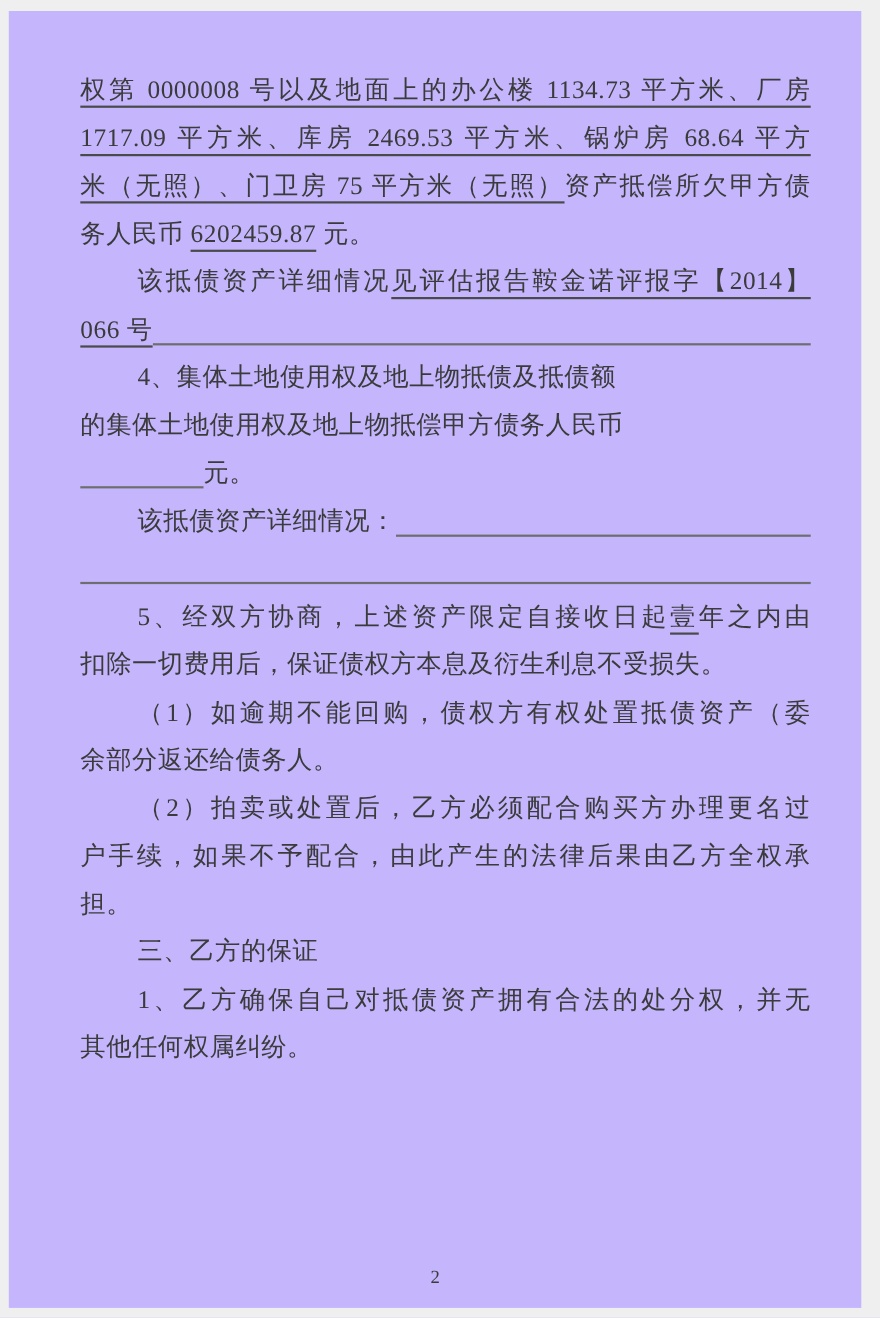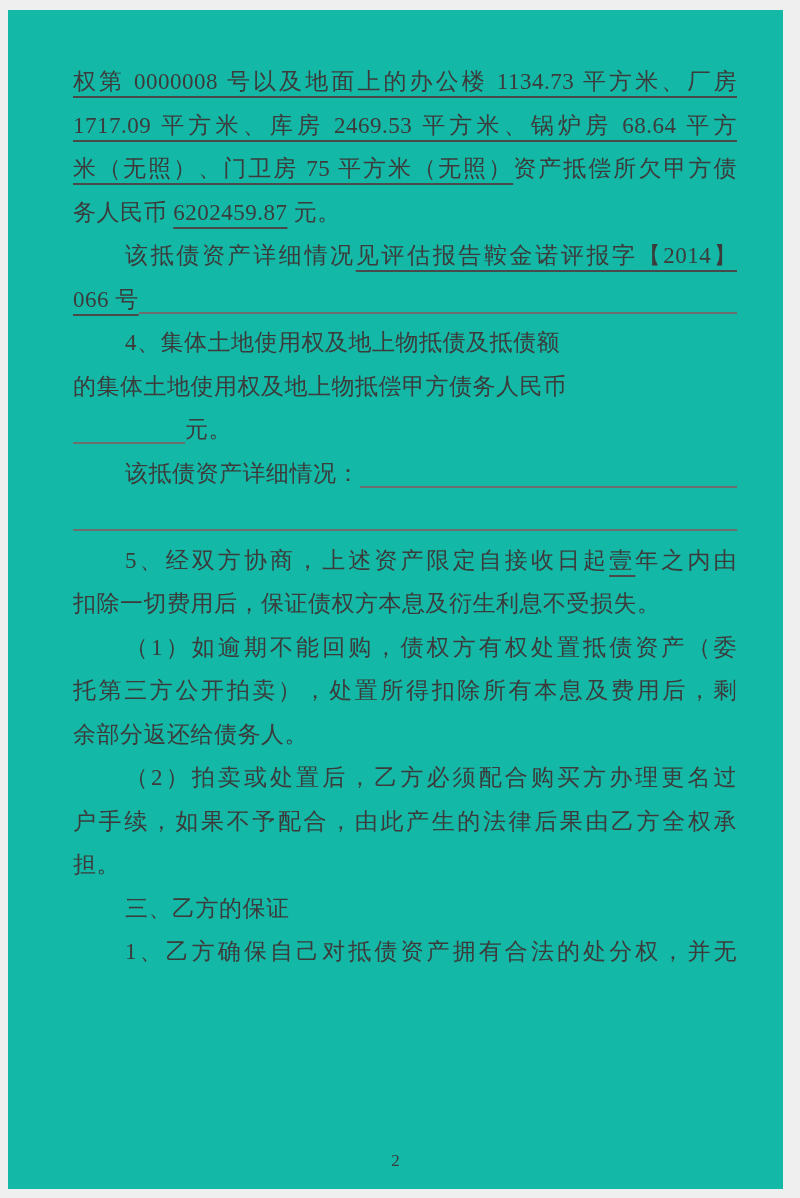--- a/index.html
+++ b/index.html
@@ -13,21 +13,21 @@
     font-family: "Liberation Serif", "DejaVu Serif", serif;
     position: relative;
     overflow: hidden;
   }
   .paper {
     position: absolute;
     left: 8px;
     top: 10px;
     width: 775px;
     height: 1179px;
-    background: #14b8a6;
+    background: #c4b5fd;
   }
   .doc-body {
     position: absolute;
     left: 65px;
     top: 50px;
     width: 664px;
     color: #3b3b3b;
   }
   .line {
     font-size: 23px;
@@ -104,22 +104,22 @@
         <span class="seg">该抵债资产详细情况： </span>
         <span class="blank grow"></span>
       </div>
       <div class="line flex">
         <span class="seg strut">&nbsp;</span>
         <span class="blank grow"></span>
       </div>
       <div class="line ind just"><span class="seg">5、经双方协商，上述资产限定自接收日起</span><span class="seg u">壹</span><span class="seg">年之内由</span></div>
       <div class="line"><span class="seg">扣除一切费用后，保证债权方本息及衍生利息不受损失。</span></div>
       <div class="line ind just"><span class="seg">（1）如逾期不能回购，债权方有权处置抵债资产（委</span></div>
-      <div class="line just"><span class="seg">托第三方公开拍卖），处置所得扣除所有本息及费用后，剩</span></div>
       <div class="line"><span class="seg">余部分返还给债务人。</span></div>
       <div class="line ind just"><span class="seg">（2）拍卖或处置后，乙方必须配合购买方办理更名过</span></div>
       <div class="line just"><span class="seg">户手续，如果不予配合，由此产生的法律后果由乙方全权承</span></div>
       <div class="line"><span class="seg">担。</span></div>
       <div class="line ind"><span class="seg">三、乙方的保证</span></div>
       <div class="line ind just"><span class="seg">1、乙方确保自己对抵债资产拥有合法的处分权，并无</span></div>
+      <div class="line"><span class="seg">其他任何权属纠纷。</span></div>
     </div>
   <div class="pagenum">2</div>
 </div>
 
 </body></html>

